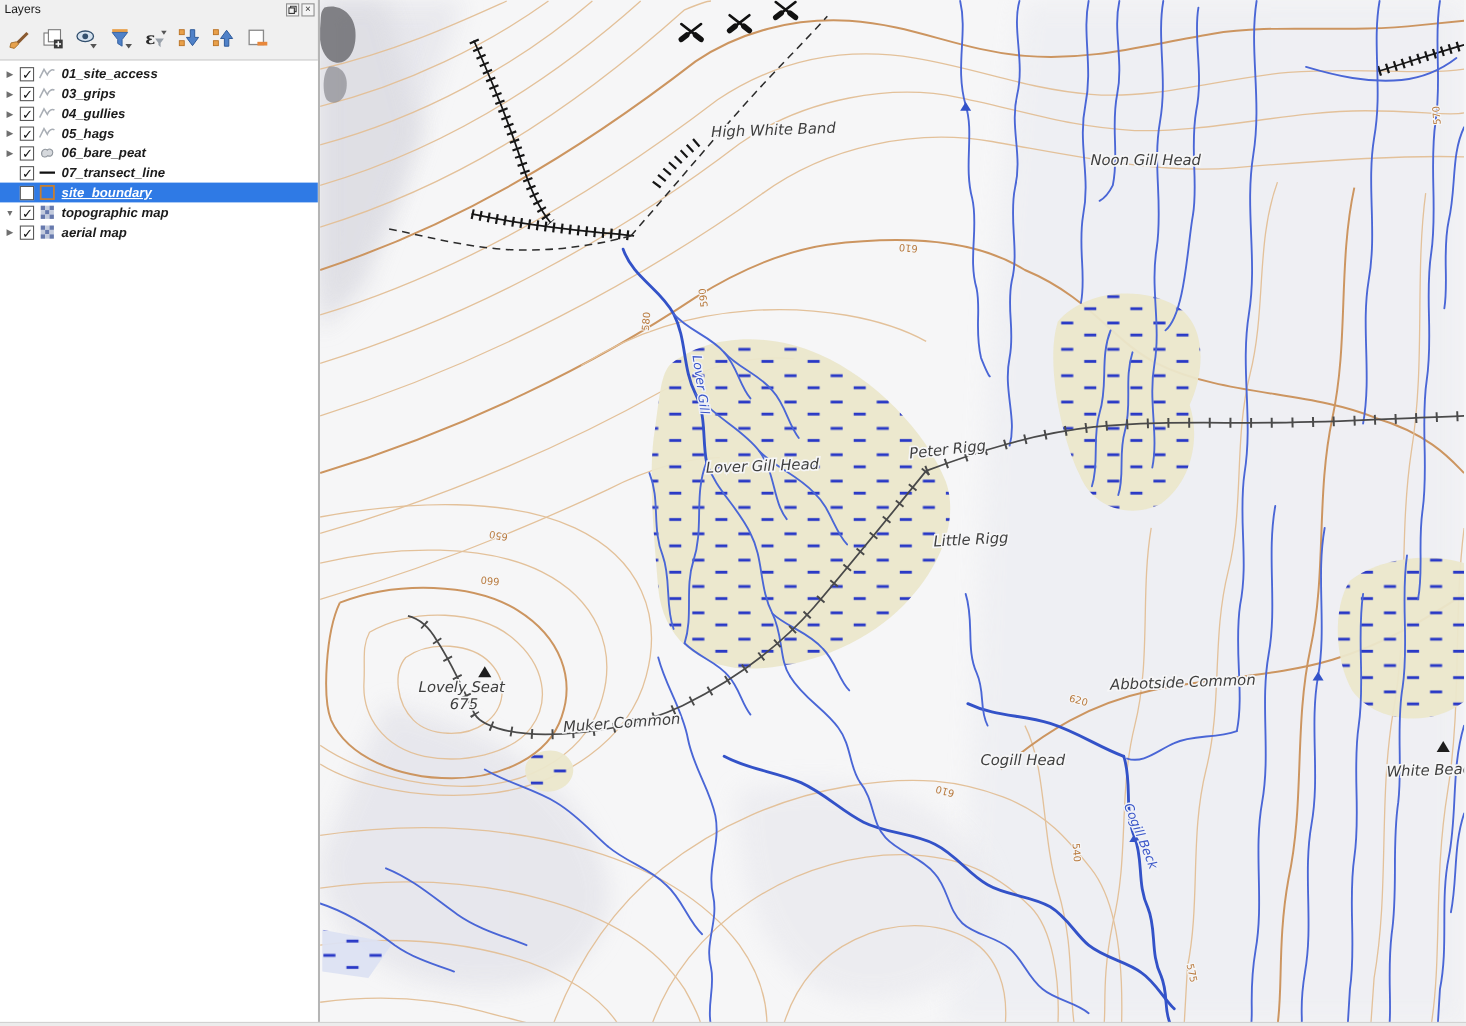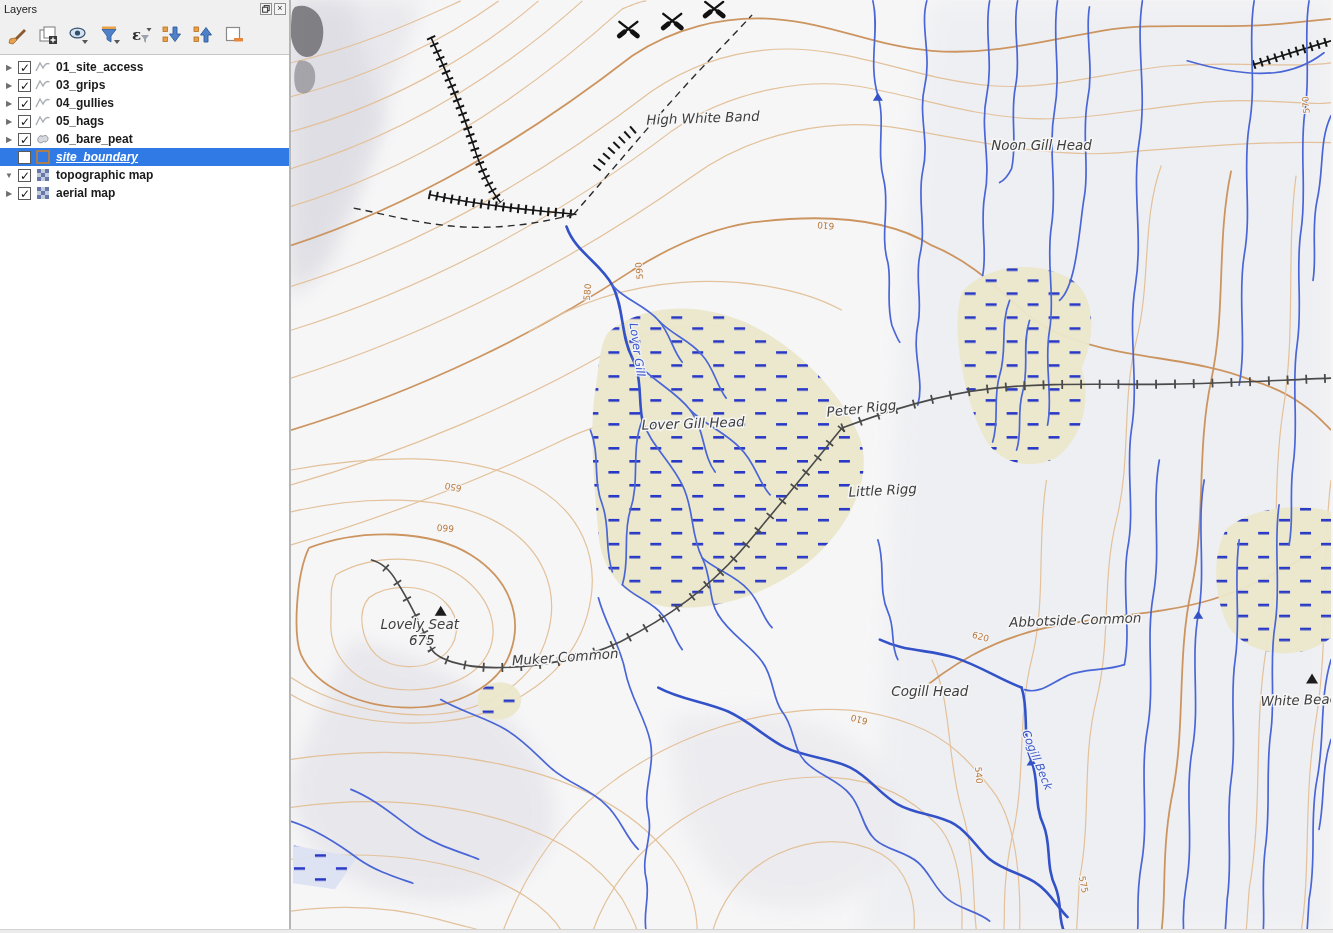--- a/index.html
+++ b/index.html
@@ -18,21 +18,21 @@
   #layer-tree{flex:1;background:#ffffff;border:1px solid #c6c6c6;border-left:none;border-right:none;overflow:hidden;padding-top:3px;}
   .layer-row{height:18px;display:flex;align-items:center;font-size:12px;font-weight:bold;color:#1b1b1b;white-space:nowrap;}
   .layer-row.selected{background:#2f7ae5;color:#ffffff;}
   .layer-row.selected .layer-label{font-style:italic;text-decoration:underline;}
   .expander{width:14px;text-align:center;font-size:8px;color:#6f6f6f;flex:none;margin-left:2px;}
   .layer-row.selected .expander{color:#dfe9fb;}
   .cbx{width:13px;height:13px;border:1px solid #5a5a5a;background:#fff;flex:none;margin:0 4px 0 2px;position:relative;}
   .cbx.checked::before{content:"\2713";position:absolute;left:1px;top:-1px;font-size:12px;font-weight:900;color:#111;}
   .layer-icon{width:16px;height:16px;flex:none;margin-right:5px;}
   .layer-icon svg{width:16px;height:16px;display:block;}
-  .layer-label{padding-right:6px;}
+  .layer-label{padding-right:6px;font-style:italic;}
 
   
   #map{flex:1;height:100%;position:relative;background:#f6f6f7;}
   #map svg{display:block;}
   .contour{fill:none;stroke:#e3c19a;stroke-width:1.2;}
   .contour-index{fill:none;stroke:#cc9560;stroke-width:1.8;}
   .stream{fill:none;stroke:#4a66d6;stroke-width:1.7;stroke-linecap:round;}
   .stream-major{fill:none;stroke:#3352c8;stroke-width:2.6;stroke-linecap:round;}
   .wall{fill:none;stroke:#4a4a4a;stroke-width:1.6;}
   .wall-ticks{fill:none;stroke:#4a4a4a;stroke-width:9;stroke-dasharray:1.8 17;}
@@ -162,20 +162,30 @@
     </div>
         <div class="layer-row">
       <span class="expander">▶</span>
       <span class="cbx checked"></span>
       <span class="layer-icon">
             <svg viewBox="0 0 16 16">
               <path d="M3,10 C2,6 5.5,3.5 8,5.5 C9,3.5 13,4.5 13,7.5 C13,10.5 10.5,11.5 8.5,10.5 C6.5,12.5 3.5,12 3,10 Z" fill="#d6d9dd" stroke="#8f959c"></path>
             </svg>
           </span>
       <span class="layer-label">06_bare_peat</span>
+    </div>
+        <div class="layer-row">
+      <span class="expander"></span>
+      <span class="cbx checked"></span>
+      <span class="layer-icon">
+            <svg viewBox="0 0 16 16">
+              <line x1="1" y1="8" x2="15" y2="8" stroke="#111" stroke-width="2"></line>
+            </svg>
+          </span>
+      <span class="layer-label">07_transect_line</span>
     </div>
         <div class="layer-row selected">
       <span class="expander"></span>
       <span class="cbx"></span>
       <span class="layer-icon">
             <svg viewBox="0 0 16 16">
               <rect x="2" y="2" width="12" height="12" fill="none" stroke="#c87f2e" stroke-width="1.6"></rect>
             </svg>
           </span>
       <span class="layer-label">site_boundary</span>

